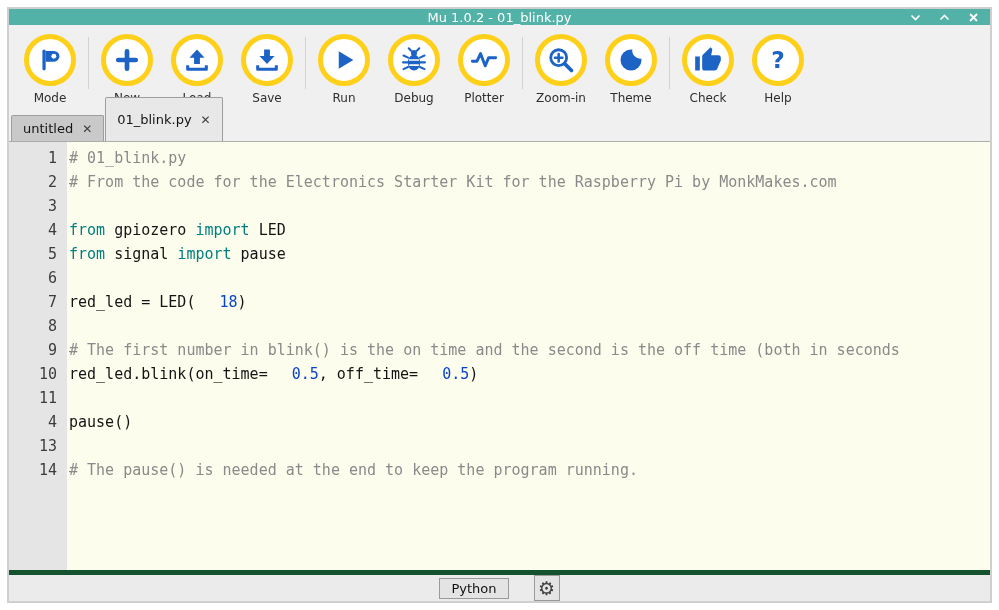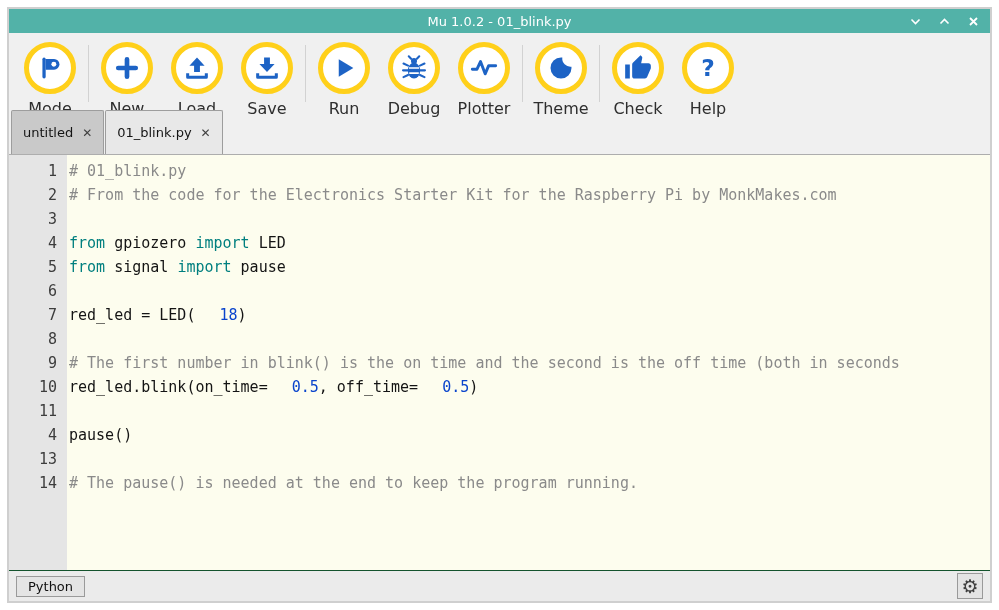--- a/index.html
+++ b/index.html
@@ -4,42 +4,42 @@
 <style>
   * { margin:0; padding:0; box-sizing:border-box; }
   html,body { width:999px; height:610px; background:#ffffff; overflow:hidden;
               font-family:"DejaVu Sans","Liberation Sans",sans-serif; }
 
   .window { position:absolute; top:7px; left:7px; right:7px; bottom:7px;
             border:2px solid #cfcfcf; background:var(--toolbar-bg,#f0f0f0);
             display:flex; flex-direction:column; }
 
   
-  .titlebar { height:24px; flex:0 0 auto; background:var(--titlebar,#52b2a8);
+  .titlebar { height:16px; flex:0 0 auto; background:var(--titlebar,#52b2a8);
               position:relative; display:flex; align-items:center; justify-content:center; }
   .title { color:var(--titlebar-text,#ffffff); font-size:13px; }
   .win-controls { position:absolute; right:10px; top:0; height:100%;
                   display:flex; align-items:center; gap:16px; }
   .win-controls span { display:flex; cursor:pointer; }
 
   
   .toolbar { display:flex; align-items:flex-start; padding:9px 4px 6px 6px; flex:0 0 auto; }
   .tbtn { width:70px; display:flex; flex-direction:column; align-items:center; gap:5px; cursor:pointer; }
   .circle { width:52px; height:52px; border-radius:50%;
             border:5px solid var(--icon-ring,#ffd01a); background:#ffffff;
             display:flex; align-items:center; justify-content:center;
             color:var(--icon-glyph,#1d63c5); }
   .circle svg { width:28px; height:28px; display:block; }
-  .tlabel { font-size:16px; color:#2e2e2e; white-space:nowrap; }
+  .tlabel { font-size:12px; color:#2e2e2e; white-space:nowrap; }
   .tsep { width:1px; background:#d2d2d2; align-self:stretch; margin:3px 3px 16px 3px; }
 
   
   .tabbar { display:flex; align-items:flex-end; height:31px; padding:3px 0 0 2px;
             border-bottom:1px solid #adadad; background:var(--toolbar-bg,#f0f0f0); flex:0 0 auto; }
-  .tab { height:44px; display:flex; align-items:center; gap:9px; padding:0 11px;
+  .tab { height:26px; display:flex; align-items:center; gap:9px; padding:0 11px;
          font-size:13px; color:#141414; border:1px solid #9d9d9d; border-bottom:none;
          border-radius:2px 2px 0 0; background:var(--tab-inactive-bg,#c9c9c9);
          margin-right:1px; cursor:pointer; }
   .tab.active { background:var(--tab-active-bg,#e8e8e8); height:44px; }
   .tab-close { font-size:12px; font-weight:bold; color:#3e3e3e; cursor:pointer; }
 
   
   .editor { flex:1 1 auto; display:flex; overflow:hidden; background:var(--editor-bg,#fdfdee); }
   .gutter { flex:0 0 58px; background:var(--gutter-bg,#e5e5e5); padding:4px 10px 0 0;
             text-align:right; font-family:"DejaVu Sans Mono","Liberation Mono",monospace;
@@ -49,22 +49,22 @@
           font-size:15px; line-height:24px; color:var(--code,#141414);
           white-space:pre; overflow:hidden; cursor:text; }
   .ln, .cl { height:24px; }
   .tok-keyword { color:var(--keyword,#007f7f); }
   .tok-comment { color:var(--comment,#8a8a8a); }
   .tok-number  { color:var(--number,#0a44cc);margin-left:24px; }
   .tok-code    { color:inherit; }
 
   
   .statusbar { flex:0 0 31px; background:var(--statusbar-bg,#ebebeb);
-               display:flex; align-items:center; justify-content:space-between;
-               gap:25px; padding:0 7px; border-top:1px solid #14532d; }
+               display:flex; align-items:center; justify-content:center;
+               gap:25px; padding:0 7px; border-top:5px solid #14532d; }
   .lang-badge { border:1px solid #9a9a9a; background:#e4e4e4; padding:2px 11px;
                 font-size:13px; color:#111111; }
   .gear-btn { width:26px; height:26px; border:1px solid #9a9a9a; background:#e4e4e4;
               display:flex; align-items:center; justify-content:center;
               font-size:19px; line-height:1; color:#3f3f3f; cursor:pointer; }
 </style>
 </head>
 <body>
 
 <div class="window">
@@ -163,20 +163,30 @@
       <div class="circle">
         <svg viewBox="0 0 24 24">
             <path d="M2 13 h4 l3-6.5 4 10.5 3-7 h6" fill="none" stroke="currentColor" stroke-width="2.5" stroke-linecap="round" stroke-linejoin="round"></path>
           </svg>
       </div>
       <div class="tlabel">Plotter</div>
     </div>
 
     <div class="tsep"></div>
 
+    <div class="tbtn">
+      <div class="circle">
+        <svg viewBox="0 0 24 24">
+            <circle cx="10" cy="10" r="6.8" fill="none" stroke="currentColor" stroke-width="2.4"></circle>
+            <path d="M15.3 15.3 L21 21" stroke="currentColor" stroke-width="3.2" stroke-linecap="round" fill="none"></path>
+            <path d="M10 6.8v6.4 M6.8 10h6.4" stroke="currentColor" stroke-width="2.2" stroke-linecap="round" fill="none"></path>
+          </svg>
+      </div>
+      <div class="tlabel">Zoom-in</div>
+    </div>
 
 
     <div class="tbtn">
       <div class="circle">
         <svg viewBox="0 0 24 24">
             <path d="M12 3a9 9 0 1 0 9 9 9.7 9.7 0 0 0-.07-1.13 7 7 0 0 1-7.8-7.8A9.7 9.7 0 0 0 12 3z" fill="currentColor"></path>
           </svg>
       </div>
       <div class="tlabel">Theme</div>
     </div>

